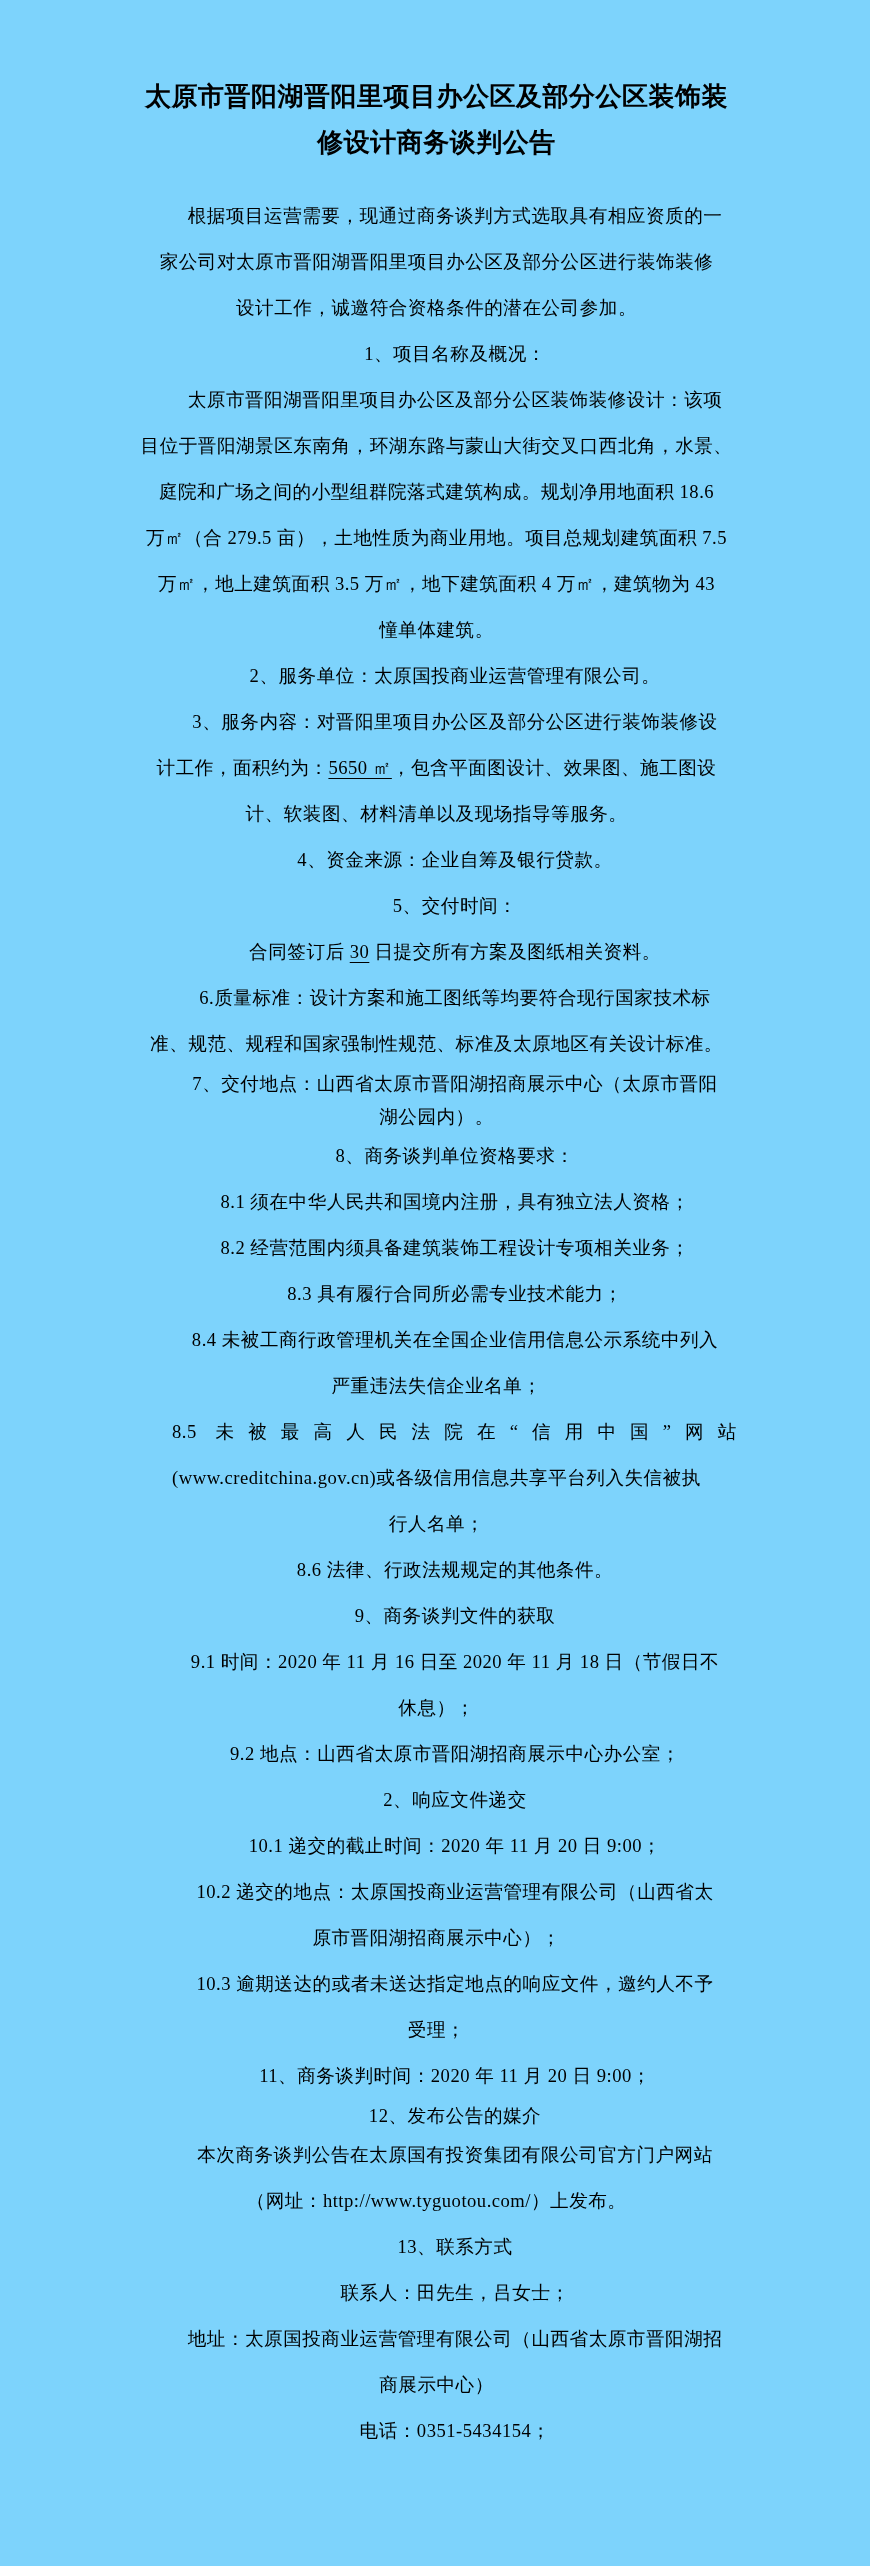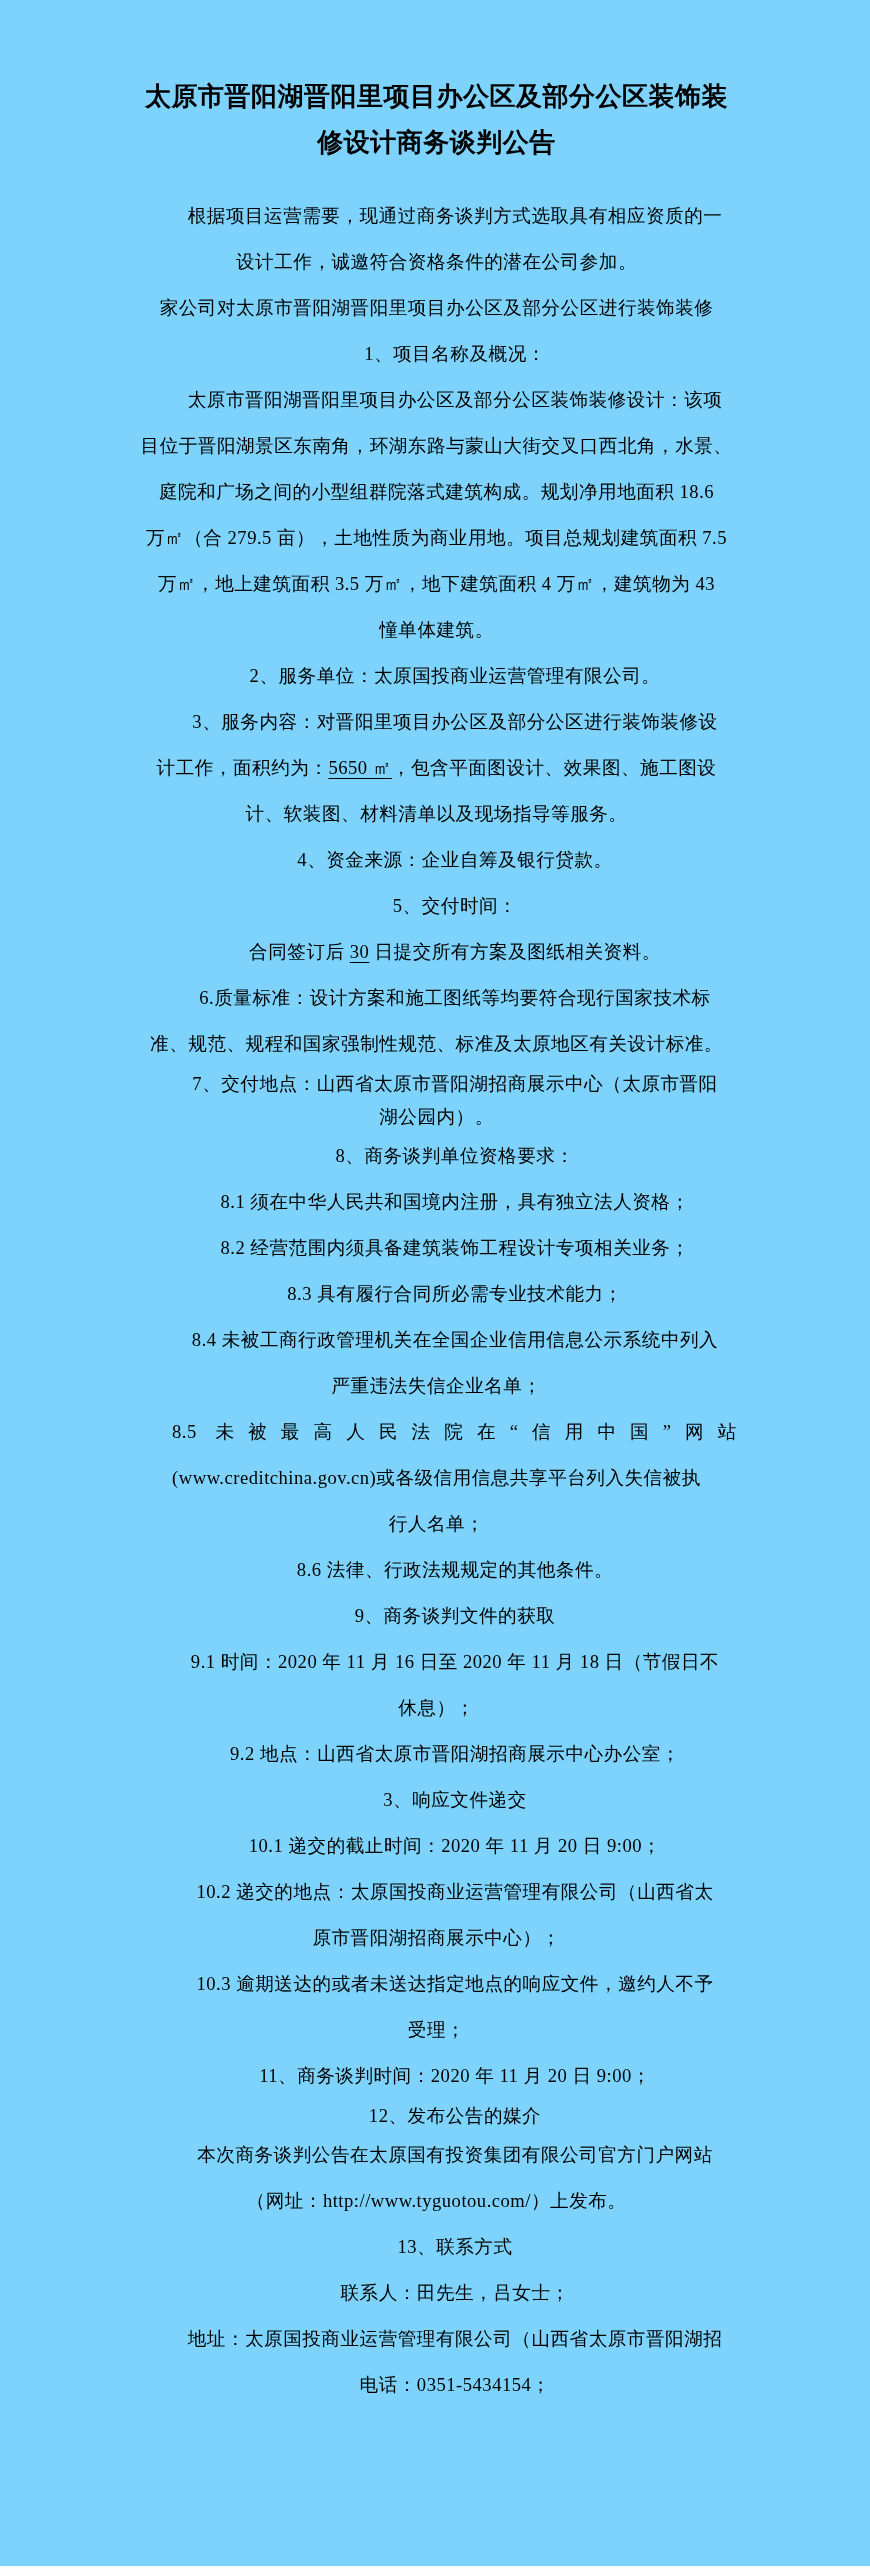--- a/index.html
+++ b/index.html
@@ -54,22 +54,22 @@
 </head>
 <body>
 
 <div class="page">
   <header class="title-block">
     <div class="title-line">太原市晋阳湖晋阳里项目办公区及部分公区装饰装</div>
     <div class="title-line">修设计商务谈判公告</div>
   </header>
   <main class="body-block" id="doc-body">
       <div class="line ind">根据项目运营需要，现通过商务谈判方式选取具有相应资质的一</div>
+      <div class="line">家公司对太原市晋阳湖晋阳里项目办公区及部分公区进行装饰装修</div>
       <div class="line">设计工作，诚邀符合资格条件的潜在公司参加。</div>
-      <div class="line">家公司对太原市晋阳湖晋阳里项目办公区及部分公区进行装饰装修</div>
       <div class="line ind">1、项目名称及概况：</div>
       <div class="line ind">太原市晋阳湖晋阳里项目办公区及部分公区装饰装修设计：该项</div>
       <div class="line">目位于晋阳湖景区东南角，环湖东路与蒙山大街交叉口西北角，水景、</div>
       <div class="line">庭院和广场之间的小型组群院落式建筑构成。规划净用地面积 18.6</div>
       <div class="line">万㎡（合 279.5 亩），土地性质为商业用地。项目总规划建筑面积 7.5</div>
       <div class="line">万㎡，地上建筑面积 3.5 万㎡，地下建筑面积 4 万㎡，建筑物为 43</div>
       <div class="line">憧单体建筑。</div>
       <div class="line ind">2、服务单位：太原国投商业运营管理有限公司。</div>
       <div class="line ind">3、服务内容：对晋阳里项目办公区及部分公区进行装饰装修设</div>
       <div class="line"><span>计工作，面积约为：</span><span class="u">5650 ㎡</span><span>，包含平面图设计、效果图、施工图设</span></div>
@@ -88,29 +88,30 @@
       <div class="line ind">8.4 未被工商行政管理机关在全国企业信用信息公示系统中列入</div>
       <div class="line">严重违法失信企业名单；</div>
       <div class="line ind spread">8.5 未被最高人民法院在“信用中国”网站</div>
       <div class="line">(www.creditchina.gov.cn)或各级信用信息共享平台列入失信被执</div>
       <div class="line">行人名单；</div>
       <div class="line ind">8.6 法律、行政法规规定的其他条件。</div>
       <div class="line ind">9、商务谈判文件的获取</div>
       <div class="line ind">9.1 时间：2020 年 11 月 16 日至 2020 年 11 月 18 日（节假日不</div>
       <div class="line">休息）；</div>
       <div class="line ind">9.2 地点：山西省太原市晋阳湖招商展示中心办公室；</div>
-      <div class="line ind">3、响应文件递交</div>
+      <div class="line ind">2、响应文件递交</div>
       <div class="line ind">10.1 递交的截止时间：2020 年 11 月 20 日 9:00；</div>
       <div class="line ind">10.2 递交的地点：太原国投商业运营管理有限公司（山西省太</div>
       <div class="line">原市晋阳湖招商展示中心）；</div>
       <div class="line ind">10.3 逾期送达的或者未送达指定地点的响应文件，邀约人不予</div>
       <div class="line">受理；</div>
       <div class="line ind">11、商务谈判时间：2020 年 11 月 20 日 9:00；</div>
       <div class="line ind tight">12、发布公告的媒介</div>
       <div class="line ind">本次商务谈判公告在太原国有投资集团有限公司官方门户网站</div>
       <div class="line">（网址：http://www.tyguotou.com/）上发布。</div>
       <div class="line ind">13、联系方式</div>
       <div class="line ind">联系人：田先生，吕女士；</div>
       <div class="line ind">地址：太原国投商业运营管理有限公司（山西省太原市晋阳湖招</div>
+      <div class="line">商展示中心）</div>
       <div class="line ind">电话：0351-5434154；</div>
     </main>
 </div>
 
 
 </body></html>

